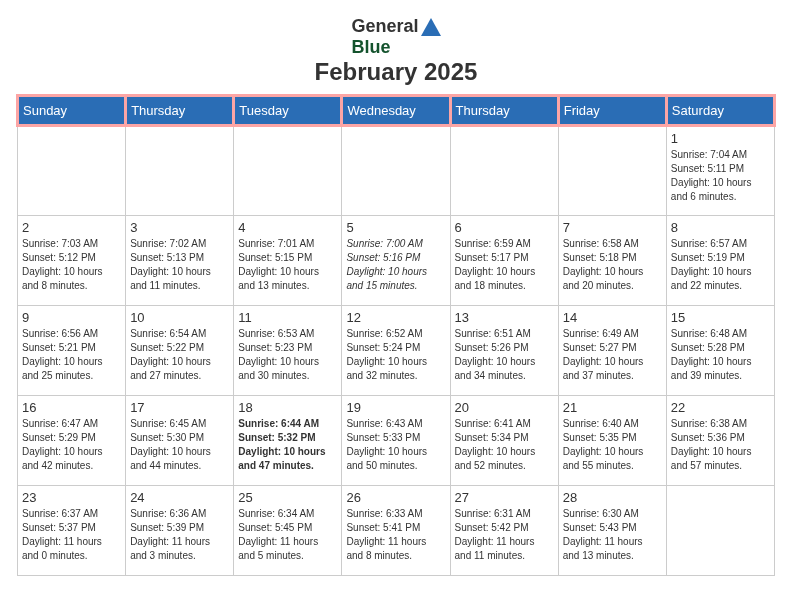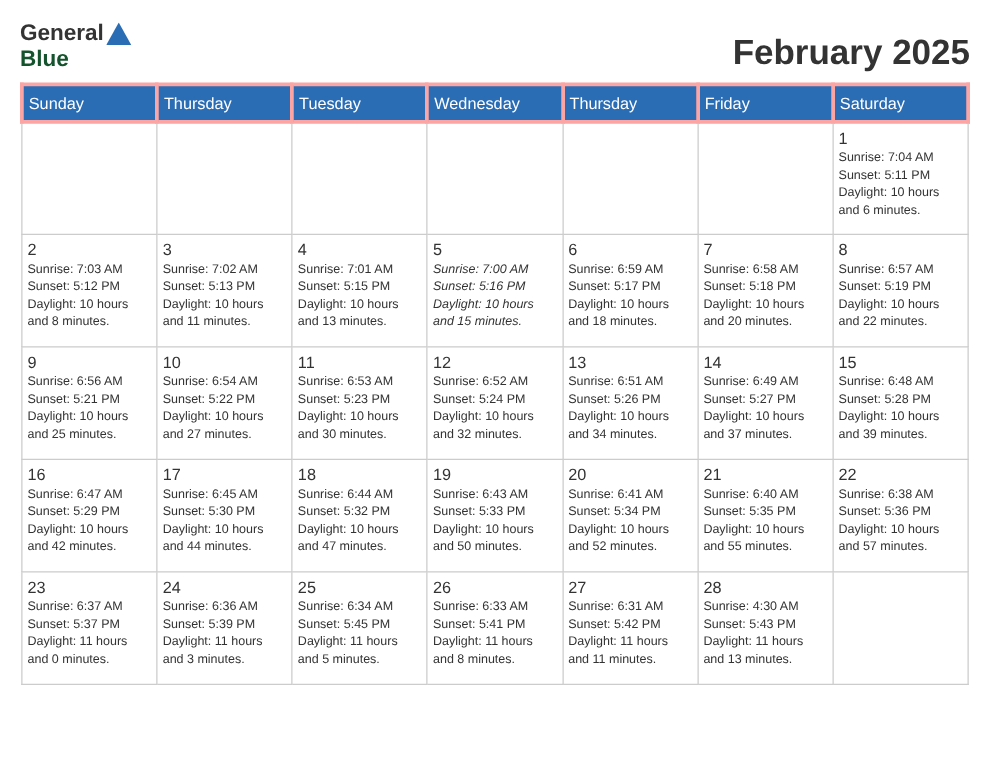--- a/index.html
+++ b/index.html
@@ -6,22 +6,23 @@
     body {
       font-family: Arial, sans-serif;
       background: #fff;
       width: 792px;
       min-height: 612px;
       padding: 16px;
     }
     .header-section {
       display: flex;
       justify-content: space-between;
-      align-items: flex-end;
+      align-items: center;
       margin-bottom: 8px;
+      flex-direction: column;
     }
     .logo {
       display: flex;
       flex-direction: column;
       align-items: flex-start;
     }
     .logo-general {
       font-size: 18px;
       font-weight: bold;
       color: #333;
@@ -32,21 +33,21 @@
       color: #14532d;
     }
     .logo-top {
       display: flex;
       align-items: center;
     }
     .title-section {
       text-align: right;
     }
     .month-title {
-      font-size: 28px;
+      font-size: 24px;
       font-weight: bold;
       color: #333;
     }
     .subtitle {
       font-size: 14px;
       color: #555;
     }
     .calendar {
       width: 100%;
       border-collapse: collapse;
@@ -245,21 +246,21 @@
         </td>
         <td>
           <span class="day-number">17</span>
           <div class="day-info" style="white-space: pre-line;">Sunrise: 6:45 AM
 Sunset: 5:30 PM
 Daylight: 10 hours
 and 44 minutes.</div>
         </td>
         <td>
           <span class="day-number">18</span>
-          <div class="day-info" style="white-space: pre-line;">Sunrise: 6:44 AM
+          <div class="day-info" style="white-space: pre-line; font-weight: bold;">Sunrise: 6:44 AM
 Sunset: 5:32 PM
 Daylight: 10 hours
 and 47 minutes.</div>
         </td>
         <td>
           <span class="day-number">19</span>
           <div class="day-info" style="white-space: pre-line;">Sunrise: 6:43 AM
 Sunset: 5:33 PM
 Daylight: 10 hours
 and 50 minutes.</div>
@@ -317,21 +318,21 @@
         </td>
         <td>
           <span class="day-number">27</span>
           <div class="day-info" style="white-space: pre-line;">Sunrise: 6:31 AM
 Sunset: 5:42 PM
 Daylight: 11 hours
 and 11 minutes.</div>
         </td>
         <td>
           <span class="day-number">28</span>
-          <div class="day-info" style="white-space: pre-line;">Sunrise: 4:30 AM
+          <div class="day-info" style="white-space: pre-line;">Sunrise: 6:30 AM
 Sunset: 5:43 PM
 Daylight: 11 hours
 and 13 minutes.</div>
         </td>
         <td class="empty-cell"></td>
       </tr>
     </tbody>
 </table>
 
 </body></html>

